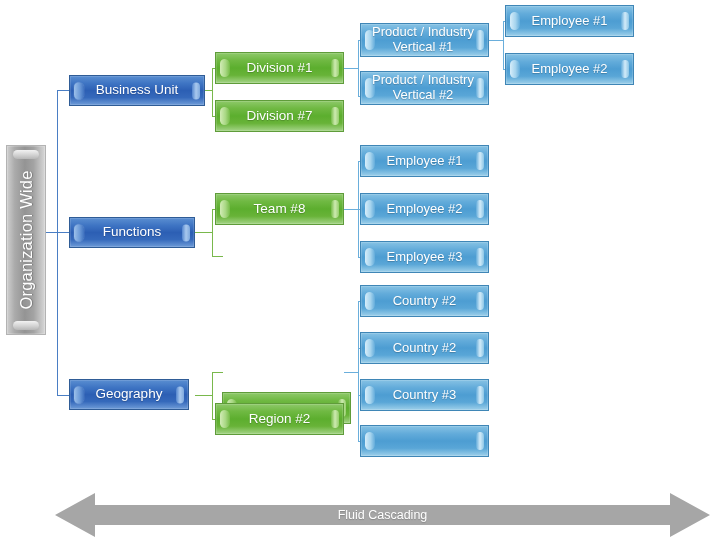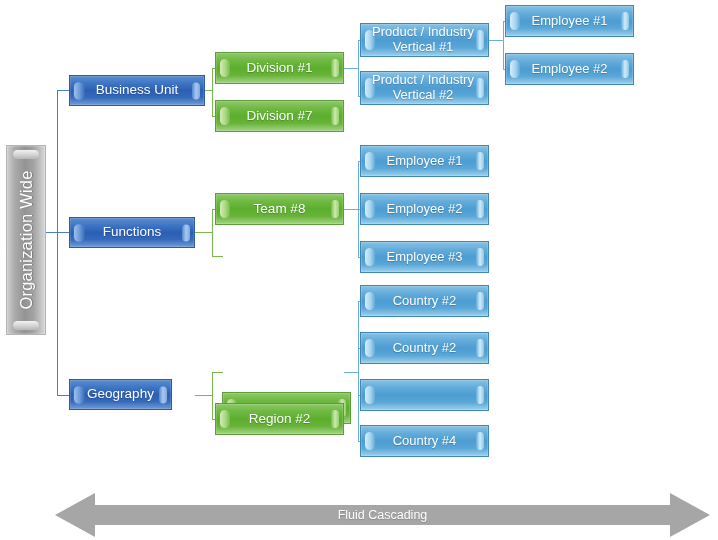--- a/index.html
+++ b/index.html
@@ -272,21 +272,21 @@
     <span class="sliver"></span>
     <span class="label">Business Unit</span>
   </div>
 
   <div class="node blue" style="left:69px; top:217px; width:126px; height:31px;">
     <span class="pill"></span>
     <span class="sliver"></span>
     <span class="label">Functions</span>
   </div>
 
-  <div class="node blue" style="left:69px; top:379px; width:103px; height:31px;">
+  <div class="node blue" style="left:69px; top:379px; width:120px; height:31px;">
     <span class="pill"></span>
     <span class="sliver"></span>
     <span class="label">Geography</span>
   </div>
 
   <div class="node green" style="left:215px; top:52px; width:129px; height:32px;">
     <span class="pill"></span>
     <span class="sliver"></span>
     <span class="label">Division #1</span>
   </div>
@@ -354,26 +354,26 @@
 
   <div class="node lightblue" style="left:360px; top:332px; width:129px; height:32px;">
     <span class="pill"></span>
     <span class="sliver"></span>
     <span class="label">Country  #2</span>
   </div>
 
   <div class="node lightblue" style="left:360px; top:379px; width:129px; height:32px;">
     <span class="pill"></span>
     <span class="sliver"></span>
+    <span class="label">Country  #3</span>
   </div>
 
   <div class="node lightblue" style="left:360px; top:425px; width:129px; height:32px;">
     <span class="pill"></span>
     <span class="sliver"></span>
-    <span class="label">Country  #4</span>
   </div>
 
   <div class="node lightblue" style="left:505px; top:5px; width:129px; height:32px;">
     <span class="pill"></span>
     <span class="sliver"></span>
     <span class="label">Employee #1</span>
   </div>
 
   <div class="node lightblue" style="left:505px; top:53px; width:129px; height:32px;">
     <span class="pill"></span>

